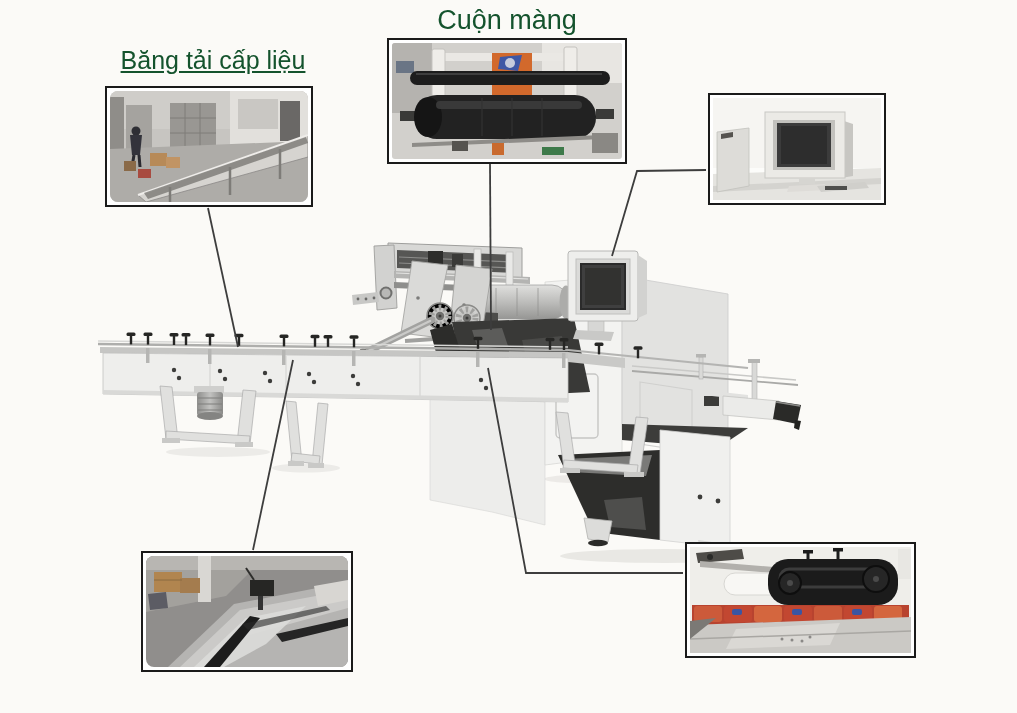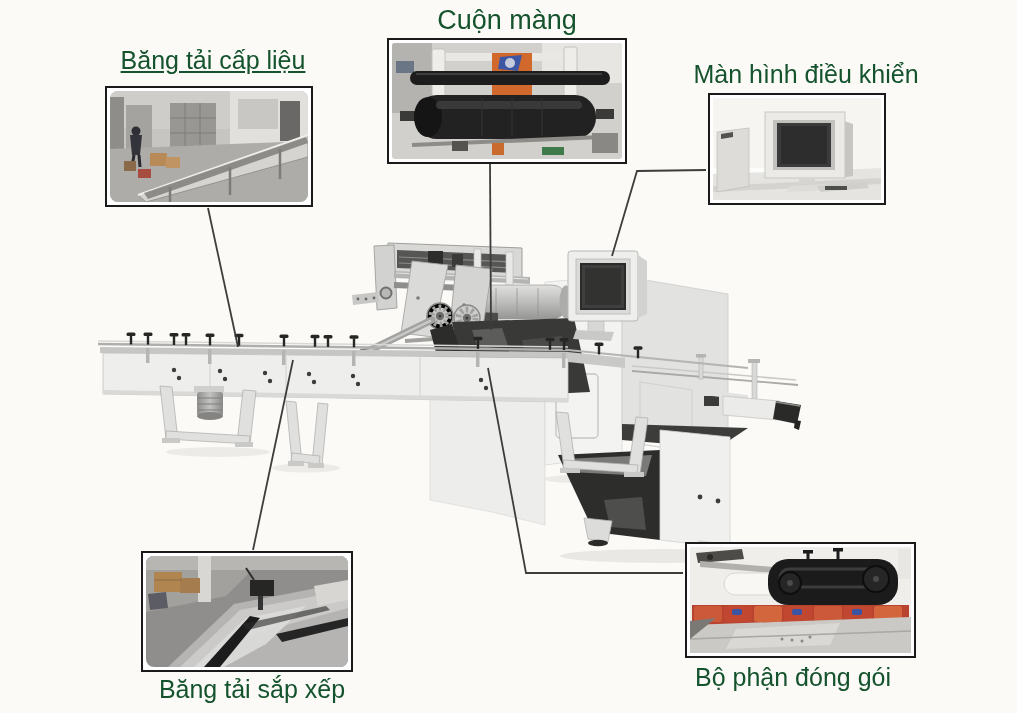--- a/index.html
+++ b/index.html
@@ -249,23 +249,20 @@
       <line x1="208" y1="208" x2="238" y2="347"></line>
       <line x1="490" y1="164" x2="491" y2="330"></line>
       <polyline points="706,170 637,171 612,256"></polyline>
       <line x1="293" y1="360" x2="253" y2="550"></line>
       <polyline points="488,368 526,573 683,573"></polyline>
     </g>
   </svg>
 
   <div class="label" id="lbl-feed">Băng tải cấp liệu</div>
   <div class="label big" id="lbl-film">Cuộn màng</div>
-  <div class="label" id="lbl-screen">Màn hình điều khiển</div>
-  <div class="label" id="lbl-sort">Băng tải sắp xếp</div>
-  <div class="label" id="lbl-pack">Bộ phận đóng gói</div>
 
   <div class="photo rounded" id="photo-feed">
     <svg viewBox="0 0 198 111" preserveAspectRatio="none">
       <rect width="198" height="111" fill="#c7c5c1"></rect>
       <rect width="198" height="38" fill="#cfcdc9"></rect>
       <rect x="0" y="6" width="14" height="52" fill="#8f8d89"></rect>
       <rect x="16" y="14" width="26" height="44" fill="#a5a39f"></rect>
       <rect x="60" y="12" width="46" height="46" fill="#999793"></rect>
       <line x1="60" y1="27" x2="106" y2="27" stroke="#7e7c78" stroke-width="1"></line>
       <line x1="60" y1="42" x2="106" y2="42" stroke="#7e7c78" stroke-width="1"></line>

